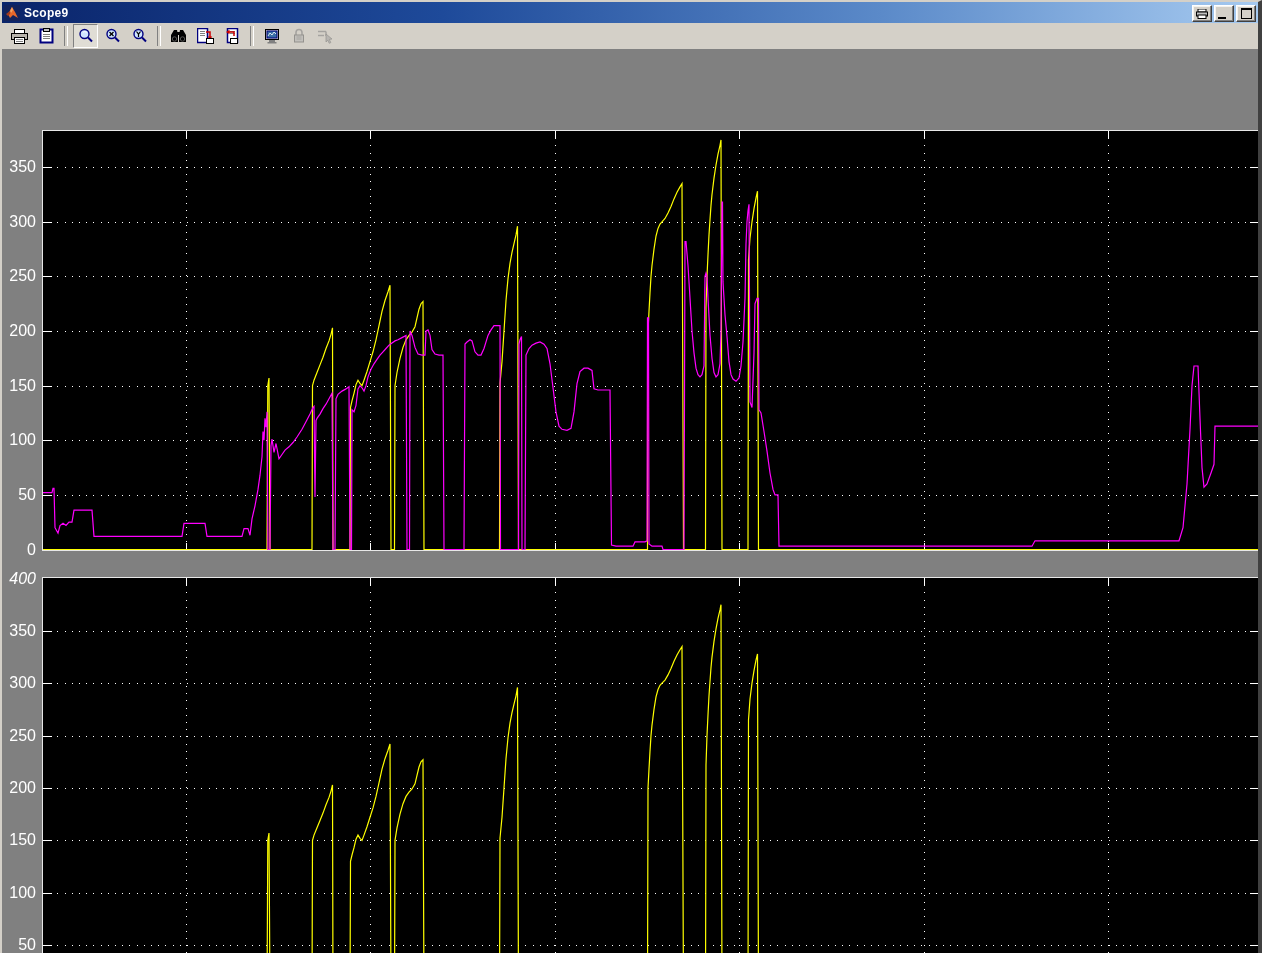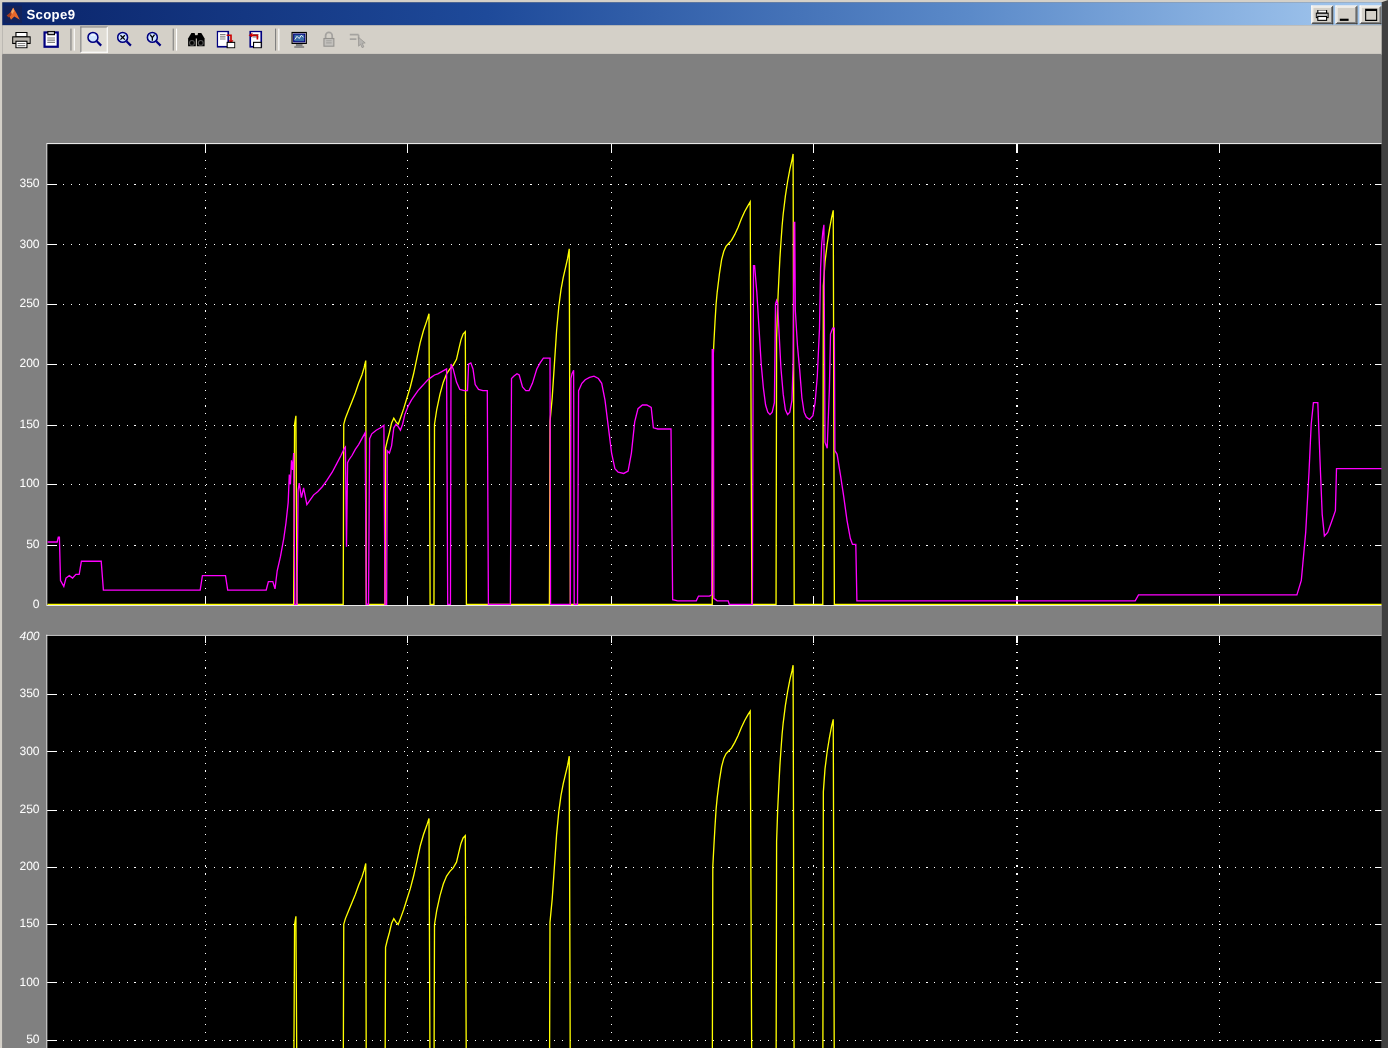--- a/index.html
+++ b/index.html
@@ -1,17 +1,17 @@
 <!DOCTYPE html>
 <html><head>
 <meta charset="utf-8">
 <style>
   html,body{margin:0;padding:0;background:#808080;font-family:"Liberation Sans",sans-serif;}
   #window{position:relative;width:1262px;height:953px;background:#808080;overflow:hidden;
-          border-top:2px solid #d4d0c8;border-left:2px solid #d4d0c8;border-right:6px solid #404040;box-sizing:border-box;}
+          border-top:2px solid #d4d0c8;border-left:2px solid #d4d0c8;border-right:4px solid #404040;box-sizing:border-box;}
   
   #titlebar{position:absolute;left:0;top:0;width:1258px;height:21px;
             background:linear-gradient(90deg,#0a246a 0%,#1e4a9a 35%,#5b8ac9 70%,#a6caf0 100%);
             display:flex;align-items:center;}
   #title-icon{width:16px;height:16px;margin-left:2px;flex:0 0 auto;}
   #title-text{color:#ffffff;font-weight:bold;font-size:12px;margin-left:4px;letter-spacing:0.3px;}
   .caption-btns{position:absolute;right:4px;top:3px;display:flex;gap:2px;}
   .cap-btn{width:18px;height:15px;background:#d4d0c8;border:1px solid;border-color:#ffffff #404040 #404040 #ffffff;
            box-shadow:inset -1px -1px 0 #808080, inset 1px 1px 0 #f4f2ee;
            display:flex;align-items:center;justify-content:center;font-size:9px;color:#000;position:relative;cursor:default;}
@@ -23,21 +23,21 @@
   .tb-btn{width:23px;height:22px;display:flex;align-items:center;justify-content:center;border:1px solid transparent;margin:0 1px;}
   .tb-btn.active{border-color:#808080 #ffffff #ffffff #808080;background:#e0ddd5;}
   .tb-btn.disabled{opacity:.55;filter:grayscale(1);}
   .tb-sep{width:2px;height:20px;margin:0 4px;border-left:1px solid #808080;border-right:1px solid #ffffff;}
   
   #content{position:absolute;left:0;top:48px;width:1262px;height:905px;background:#808080;}
   .plotbox{position:absolute;background:#000;border:1px solid #e8e8e8;box-sizing:content-box;}
   #plotbox-top{left:40px;top:80px;width:1216px;height:419px;}
   #plotbox-bottom{left:40px;top:527px;width:1216px;height:420px;border-bottom:none;}
   .plotbox svg{display:block;}
-  .ylab{position:absolute;color:#ffffff;font-size:11px;width:34px;text-align:right;line-height:12px;}
+  .ylab{position:absolute;color:#ffffff;font-size:16px;width:34px;text-align:right;line-height:12px;}
 </style>
 </head>
 <body>
 
 <div id="window">
 
   <div id="titlebar">
     <svg id="title-icon" viewBox="0 0 16 16">
       <rect x="0" y="0" width="16" height="16" fill="#13235b"></rect>
       <polygon points="8,2 11,7 14,13 9,10 6,13 4,9" fill="#e8682a"></polygon>

